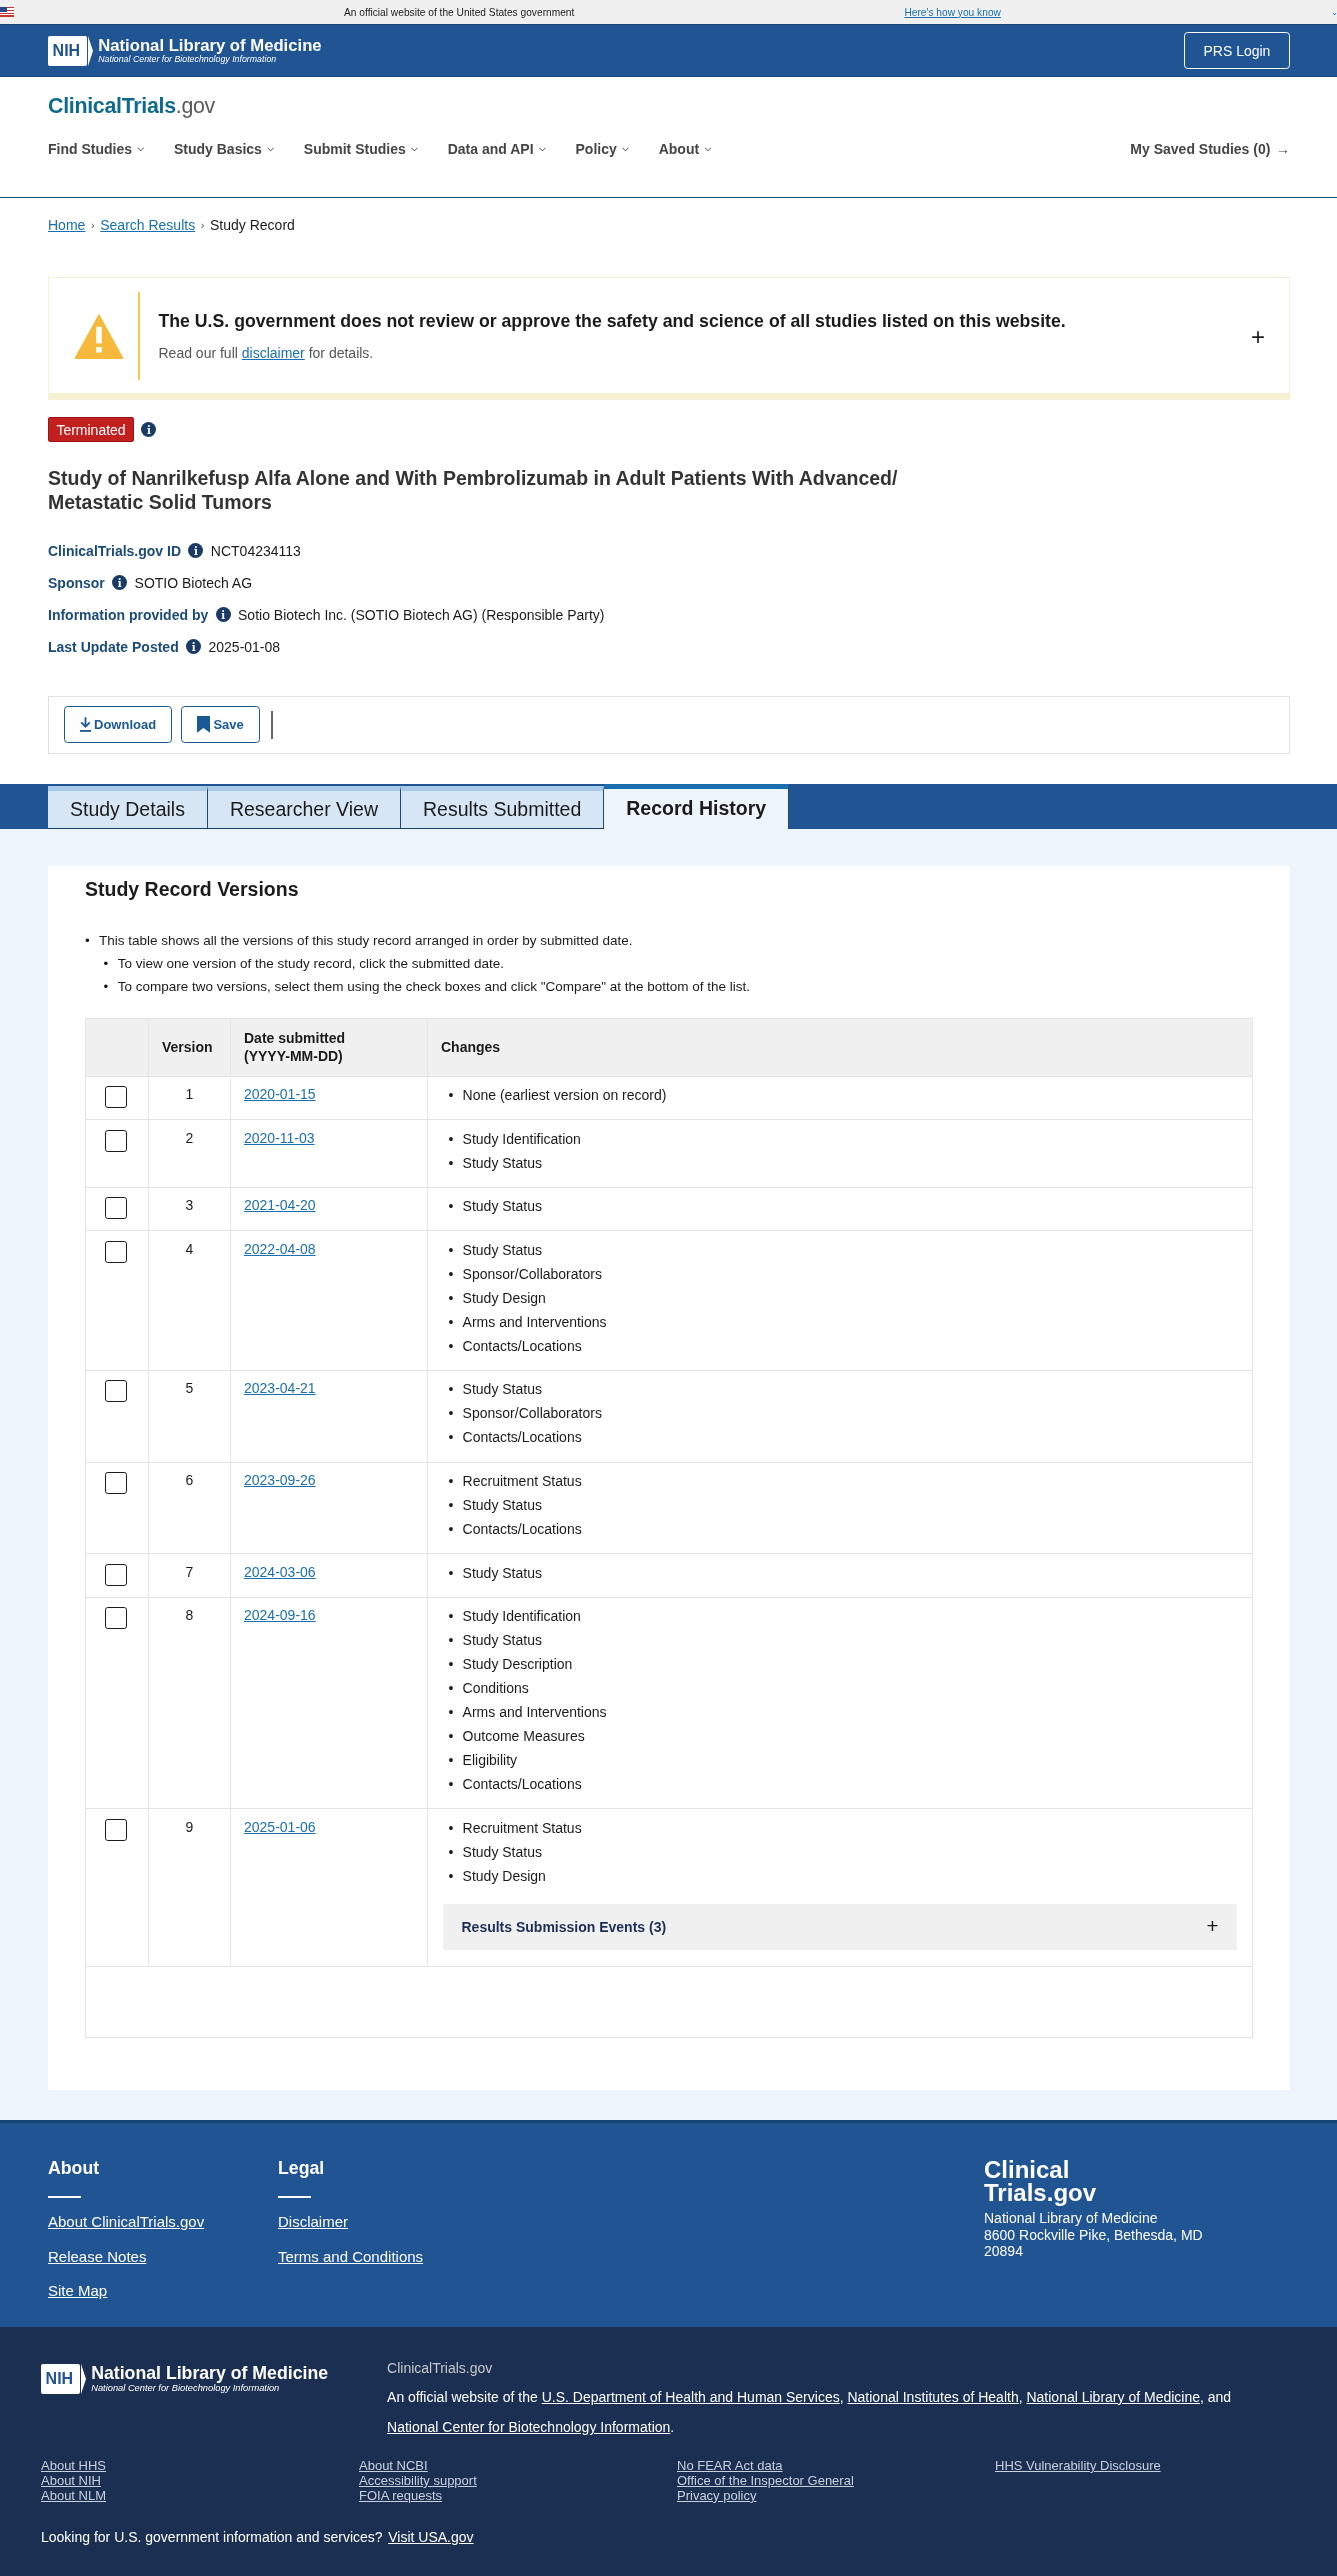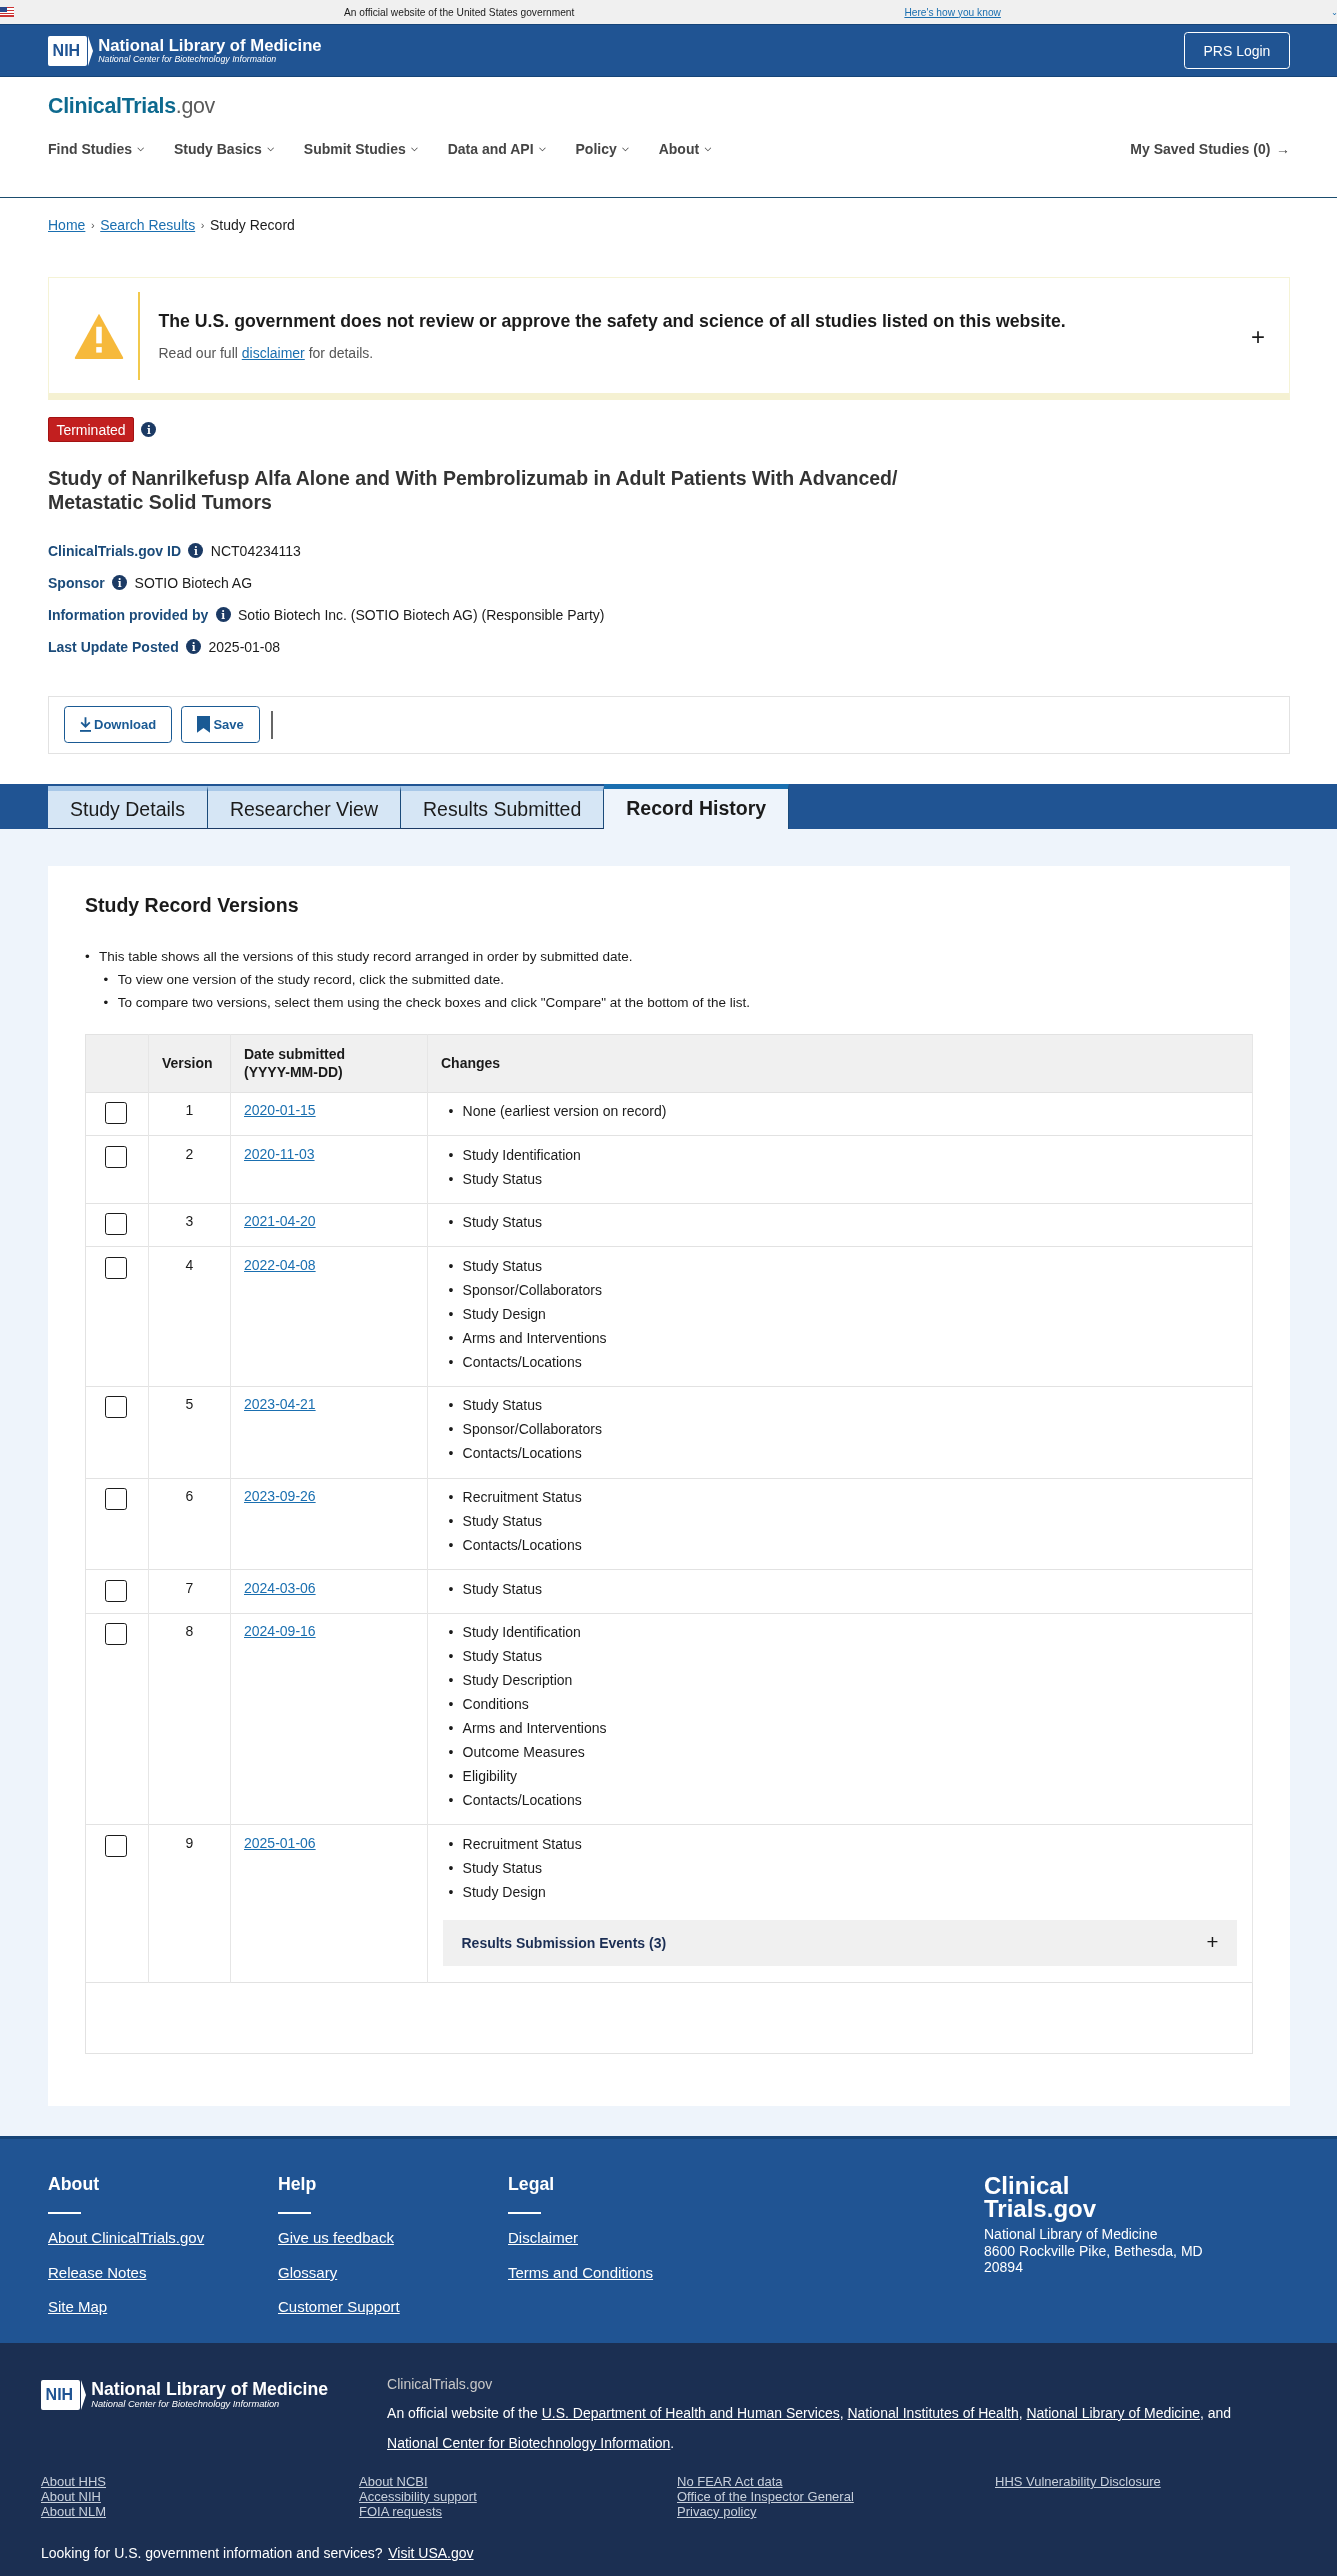--- a/index.html
+++ b/index.html
@@ -42,21 +42,21 @@
 .meta-list{margin-top:20.4px}
 .meta-row{display:flex;align-items:center;gap:7.4px;height:32px;font-size:14px}
 .meta-row .lbl{color:#1b4b7a;font-weight:bold}
 .toolbar{margin:33px 48px 0;border:0.9px solid #e2e2e2;height:58px;display:flex;align-items:center;padding-left:15px;gap:9.3px}
 .tb-btn{border:1.9px solid #1a5a94;color:#1a5a94;background:#fff;border-radius:3.7px;height:37px;padding:0 15px;font-weight:bold;font-size:13px;display:flex;align-items:center;gap:3px;font-family:inherit}
 .tb-sep{width:1.9px;height:28px;background:#666;margin-left:1.9px}
 .tabs-bar{margin-top:30px;background:#205493;height:45px;display:flex;align-items:flex-end;padding-left:48px}
 .tab{background:#d6e6f5;border-top:5.6px solid #a8c8e8;border-right:1.9px solid #1b4b7a;border-bottom:1.9px solid #1b3a64;height:43px;padding:0 22px;display:flex;align-items:center;font-size:19.5px;color:#1b1b1b}
 .tab.active{background:#eef4fb;border-top:5.6px solid #1a6fb0;border-bottom:none;font-weight:bold;height:45px}
 .content-bg{background:#eef4fb;padding:37px 48px 30px}
-.card{background:#fff;padding:28px 37px 52px}
+.card{background:#fff;padding:12px 37px 52px}
 .card h2{font-size:19.5px;font-weight:bold;color:#1b1b1b}
 .instr{margin-top:28px;font-size:13.5px;color:#1b1b1b;line-height:23px}
 .instr ul{list-style:none}
 .instr li:before{content:"•";margin-right:9.3px}
 .instr .sub{padding-left:18.6px}
 table.versions{margin-top:20px;width:100%;border-collapse:collapse;border:0.9px solid #e2e2e2}
 table.versions th{background:#f0f0f0;font-size:14px;font-weight:bold;text-align:left;padding:0 13px;height:58px;border-right:0.9px solid #e6e6e6;color:#1b1b1b;line-height:18.6px}
 table.versions td{border-top:0.9px solid #e2e2e2;border-right:0.9px solid #e6e6e6;vertical-align:top;padding:9.3px 13px;font-size:14px}
 .cb{width:22px;height:22px;border:1.9px solid #1b1b1b;border-radius:2.8px;display:block;margin-left:5.6px}
 td.ver{text-align:center}
@@ -380,27 +380,20 @@
 <footer>
   <div class="footer-top">
     <div class="fcol">
       <h3>About</h3>
       <div class="bar"></div>
       <a href="#">About ClinicalTrials.gov</a>
       <a href="#">Release Notes</a>
       <a href="#">Site Map</a>
     </div>
     <div class="fcol">
-      <h3>Help</h3>
-      <div class="bar"></div>
-      <a href="#">Give us feedback</a>
-      <a href="#">Glossary</a>
-      <a href="#">Customer Support</a>
-    </div>
-    <div class="fcol">
       <h3>Legal</h3>
       <div class="bar"></div>
       <a href="#">Disclaimer</a>
       <a href="#">Terms and Conditions</a>
     </div>
     <div class="fbrand">
       <div class="logo"><span>Clinical</span><br><span>Trials.gov</span></div>
       <div class="addr"><span>National Library of Medicine</span><br><span>8600 Rockville Pike, Bethesda, MD</span><br><span>20894</span></div>
     </div>
   </div>

